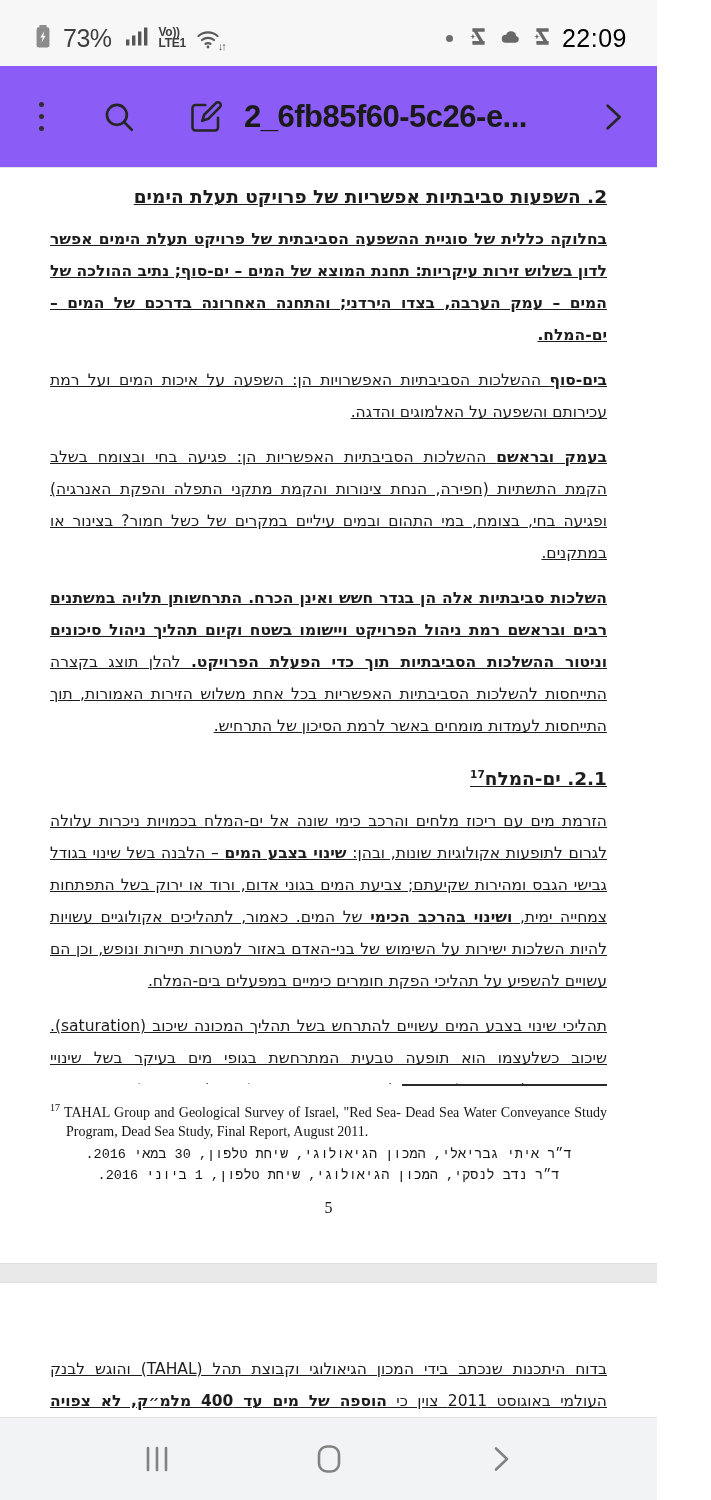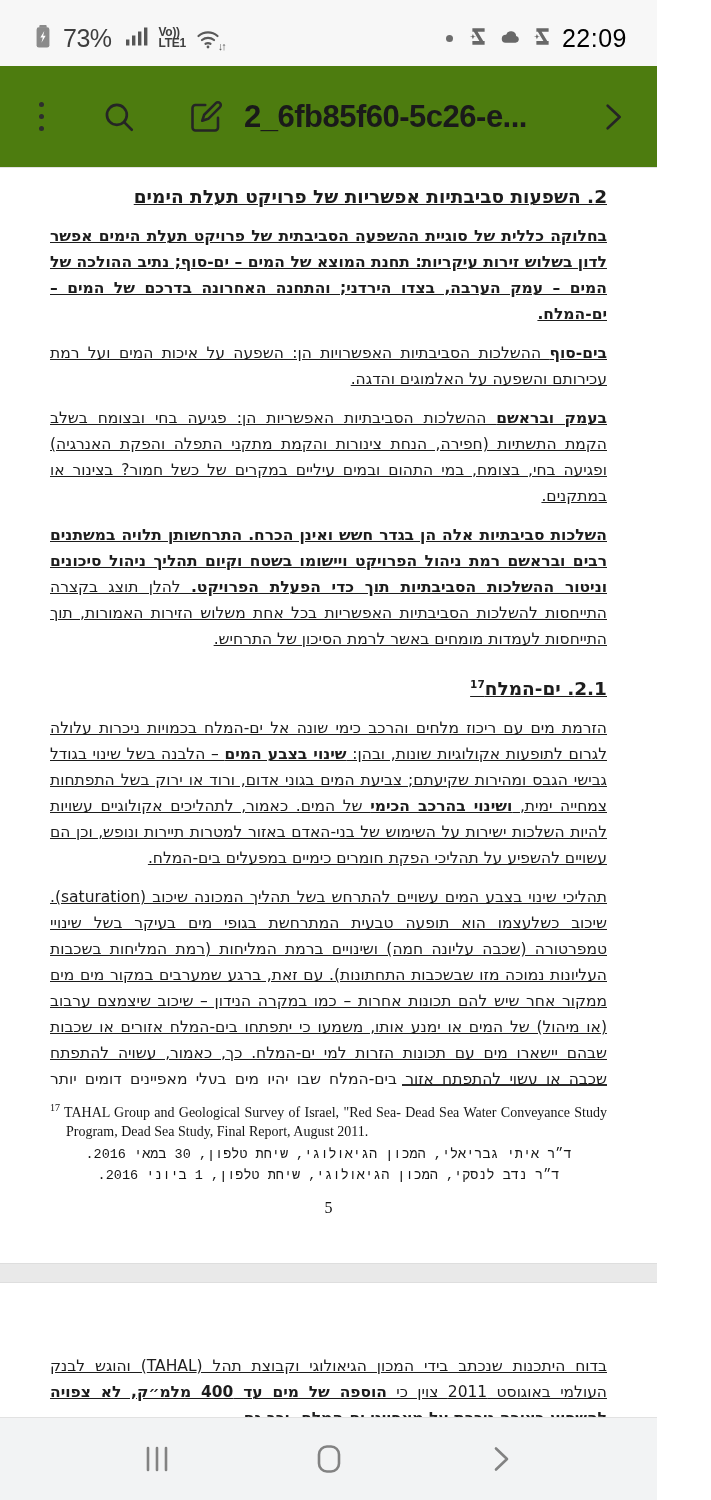--- a/index.html
+++ b/index.html
@@ -13,39 +13,39 @@
   .sb-group{display:flex;align-items:center;gap:9px;}
   .sb-percent{font-size:25px;color:#3e3e3e;letter-spacing:-.5px;}
   .sb-volte{display:flex;flex-direction:column;justify-content:flex-start;font-size:12px;
     line-height:11.5px;color:#3e3e3e;font-weight:700;letter-spacing:-.3px;}
   .sb-time{font-size:25px;color:#000000;letter-spacing:.5px;}
   .sb-dot{width:7px;height:7px;border-radius:50%;background:#6d6d6d;margin-right:6px;}
   .sb-wifi{position:relative;display:flex;align-items:flex-end;}
   .sb-wifi .arrows{font-size:11px;color:#555;margin-left:-4px;line-height:10px;letter-spacing:-2px;}
 
   
-  .toolbar{position:absolute;top:66px;left:0;right:0;height:102px;background:#4d7c0f;
+  .toolbar{position:absolute;top:66px;left:0;right:0;height:102px;background:#8b5cf6;
     display:flex;align-items:center;box-sizing:border-box;padding:0 28px;
     border-bottom:1px solid #e3e3e3;}
   .tb-kebab{display:flex;flex-direction:column;gap:7px;align-items:center;width:26px;cursor:pointer;}
   .tb-kebab i{width:5px;height:5px;border-radius:50%;background:#2e2e2e;}
   .tb-icon{display:flex;align-items:center;justify-content:center;cursor:pointer;}
   .tb-search{margin-left:48px;}
   .tb-edit{margin-left:52px;}
   .tb-title{flex:1;margin-left:20px;font-size:31px;font-weight:700;color:#1a1a1a;
     white-space:nowrap;overflow:hidden;letter-spacing:-.5px;}
   .tb-next{margin-left:10px;}
 
   
   .content{position:absolute;top:168px;bottom:83px;left:0;right:0;background:#fff;overflow:hidden;}
   .page1{height:1095px;box-sizing:border-box;padding:0 50px;direction:rtl;
     font-family:"DejaVu Sans",sans-serif;color:#1d1d1d;display:flex;flex-direction:column;}
   .page1-body{flex:1 1 auto;overflow:hidden;}
   .para{unicode-bidi:plaintext;text-decoration:underline;}
-  .para.body{font-size:15.5px;line-height:26px;text-align:justify;margin:13px 0;}
+  .para.body{font-size:15.5px;line-height:32px;text-align:justify;margin:13px 0;}
   .para.h1{font-size:18.5px;line-height:26px;font-weight:700;padding-top:16px;margin:0 0 4px;}
   .para.h2{font-size:18.5px;line-height:26px;font-weight:700;margin:24px 0 4px;}
   .b{font-weight:700;}
   .sup{font-size:10.5px;vertical-align:super;line-height:0;}
 
   .footnote-area{flex-shrink:0;padding-bottom:46px;}
   .footnote-sep{width:205px;border-top:2px solid #2b2b2b;}
   .footnote-en{direction:ltr;font-family:Liberation Serif, serif;font-size:14px;line-height:19px;
     text-align:justify;margin-top:12px;padding-left:16px;text-indent:-16px;color:#141414;}
   .footnote-en sup{font-size:10px;margin-right:4px;}

